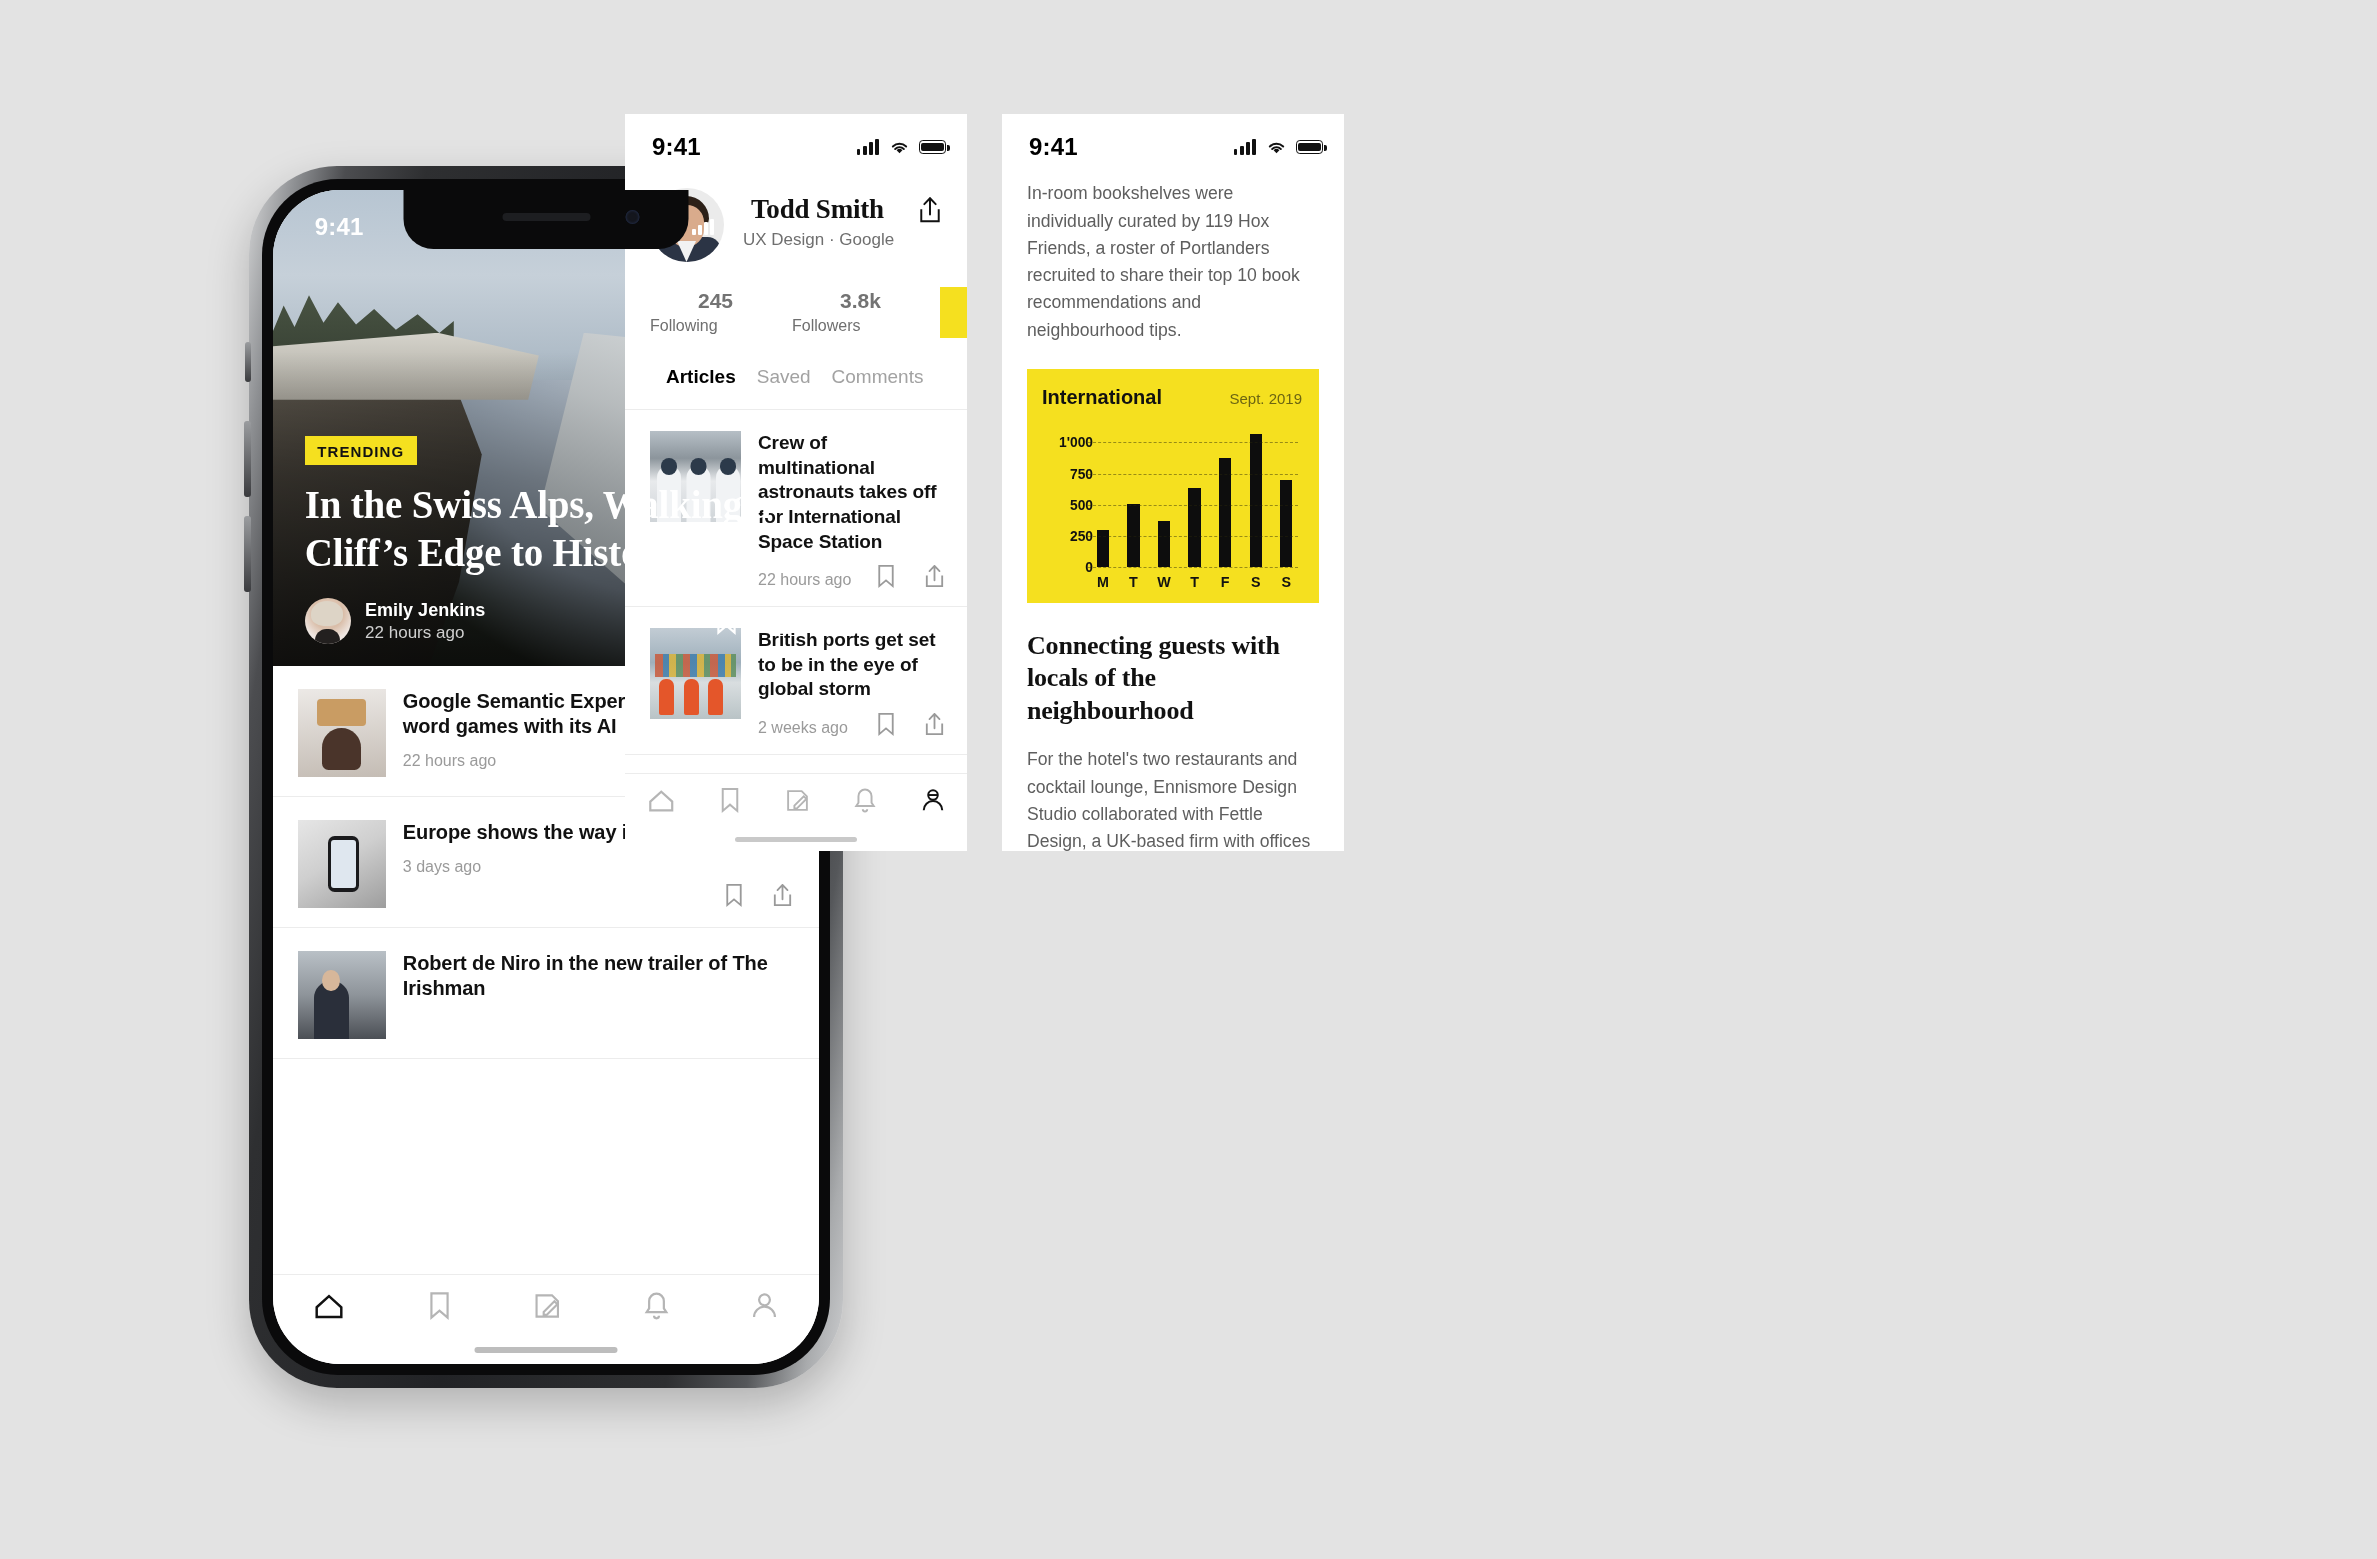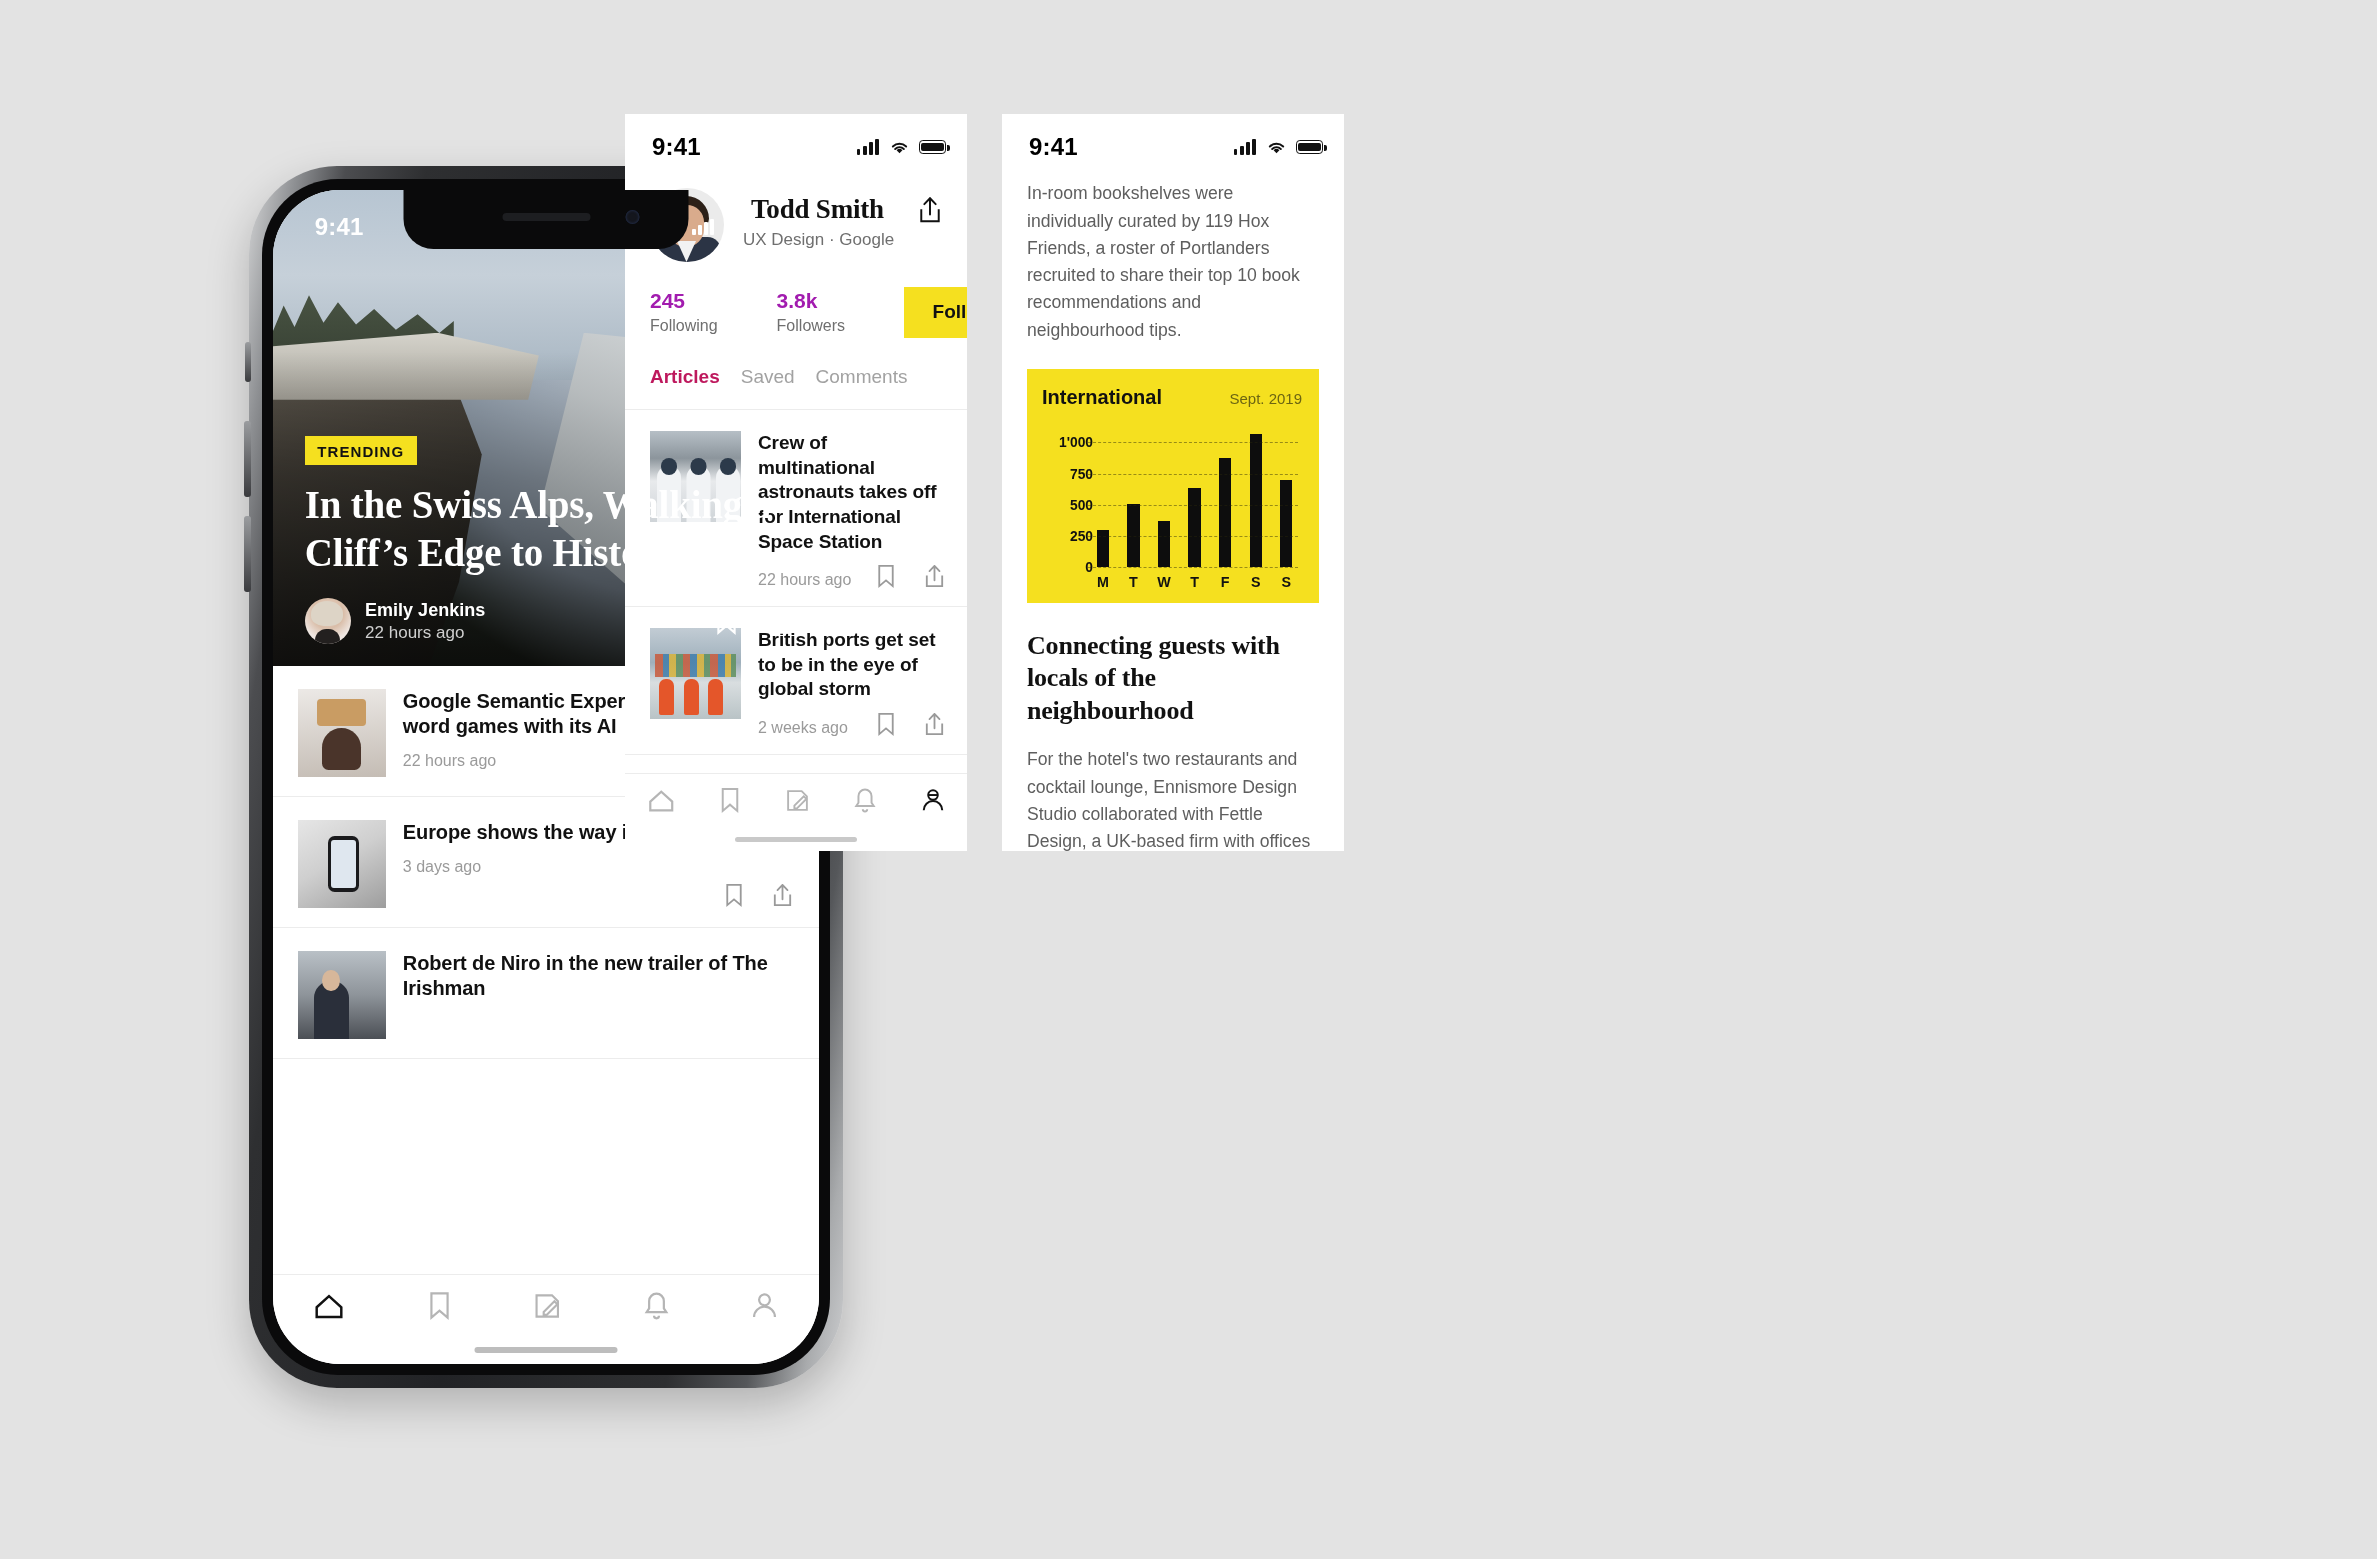--- a/index.html
+++ b/index.html
@@ -193,33 +193,33 @@
   .avatar-big .face { position:absolute; left:18px; top:17px; width:36px; height:42px; border-radius:18px 18px 19px 19px; background:#d9ab8c; }
   .avatar-big .suit { position:absolute; left:3.8px; bottom:0; width:67px; height:25px; background:#2b3445; border-radius:13.3px 13.3px 0 0; }
   .avatar-big .shirt{ position:absolute; left:27px; bottom:0; width:19px; height:21px; background:#f2f2f2; clip-path:polygon(50% 100%,0 0,100% 0); }
   .prof-names { margin-left: 19px; flex: 1; min-width: 0; padding-top: 5.7px; }
   .prof-name { font-family: "Liberation Serif", serif; font-size: 27px; font-weight: 700; color: #111; letter-spacing: -0.2px; margin-left: 8px; }
   .prof-sub { font-size: 17px; color: #6f6f6f; margin-top: 5.7px; }
   .share-top { margin-left: 7.6px; margin-top: 7.6px; }
 
   .stats-row { display: flex; align-items: center; padding: 25px 25px 0 25px; }
   .stat { margin-right: 59px; }
-  .stat .num { font-size: 21px; font-weight: 700; color: #a21caf; }
+  .stat .num { font-size: 21px; font-weight: 700; color: #737373; margin-left: 48px; }
   .stat .lbl { font-size: 16px; color: #6f6f6f; margin-top: 3.8px; }
   .follow-btn {
     margin-left: auto; background: #f5e01f; color: #111;
     font-size: 19px; font-weight: 700; border: none;
     padding: 14.3px 28.5px; cursor: pointer;
   }
   .tabs-row {
     display: flex; gap: 21px; padding: 28.5px 25px 0 25px; align-items: baseline;
     border-bottom: 1px solid #ececec; padding-bottom: 21px;
   }
   .tab { font-size: 19px; color: #a2a2a2; cursor: pointer; }
-  .tab.active { color: #be185d; font-weight: 700; }
+  .tab.active { color: #000000; font-weight: 700; margin-left: 16px; }
 
   .f-item { display: flex; gap: 17px; padding: 21px 21px 17px 25px; border-bottom: 1px solid #ececec; }
   .f-thumb { width: 91px; height: 91px; flex: none; background: #e9e9e9; overflow: hidden; position: relative; }
   .f-title { font-size: 19px; font-weight: 700; color: #111; line-height: 1.30; letter-spacing: -0.1px; }
   .f-time { font-size: 16px; color: #9a9a9a; margin-top: 11.4px; }
   .f-actions { display: flex; gap: 27px; justify-content: flex-end; margin-top: 9.5px; }
 
   .flat-tabbar {
     position: absolute; left: 0; right: 0; bottom: 0; height: 78px; background: #fff;
     border-top: 1px solid #ececec; display: flex; align-items: flex-start;

